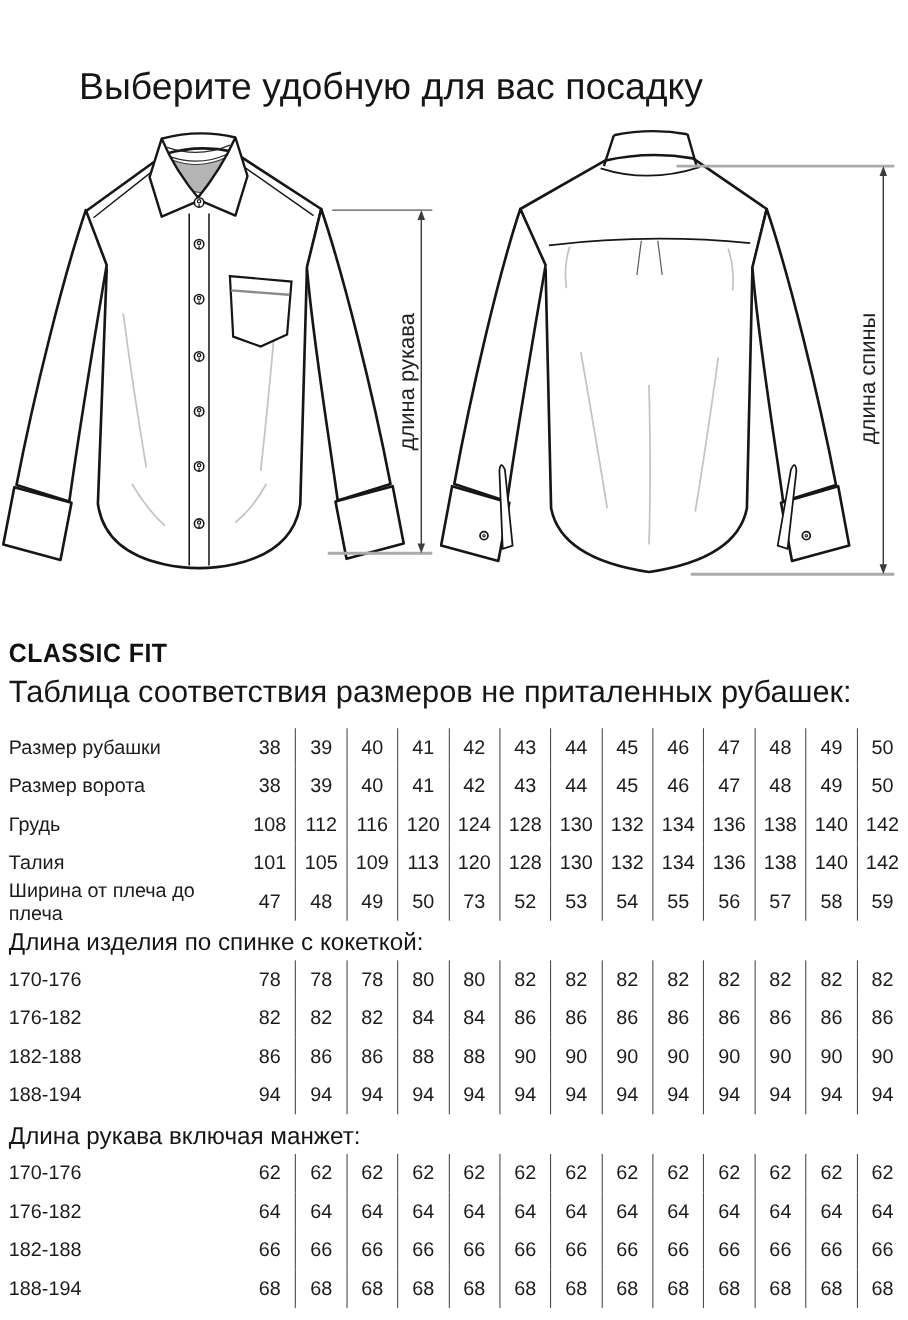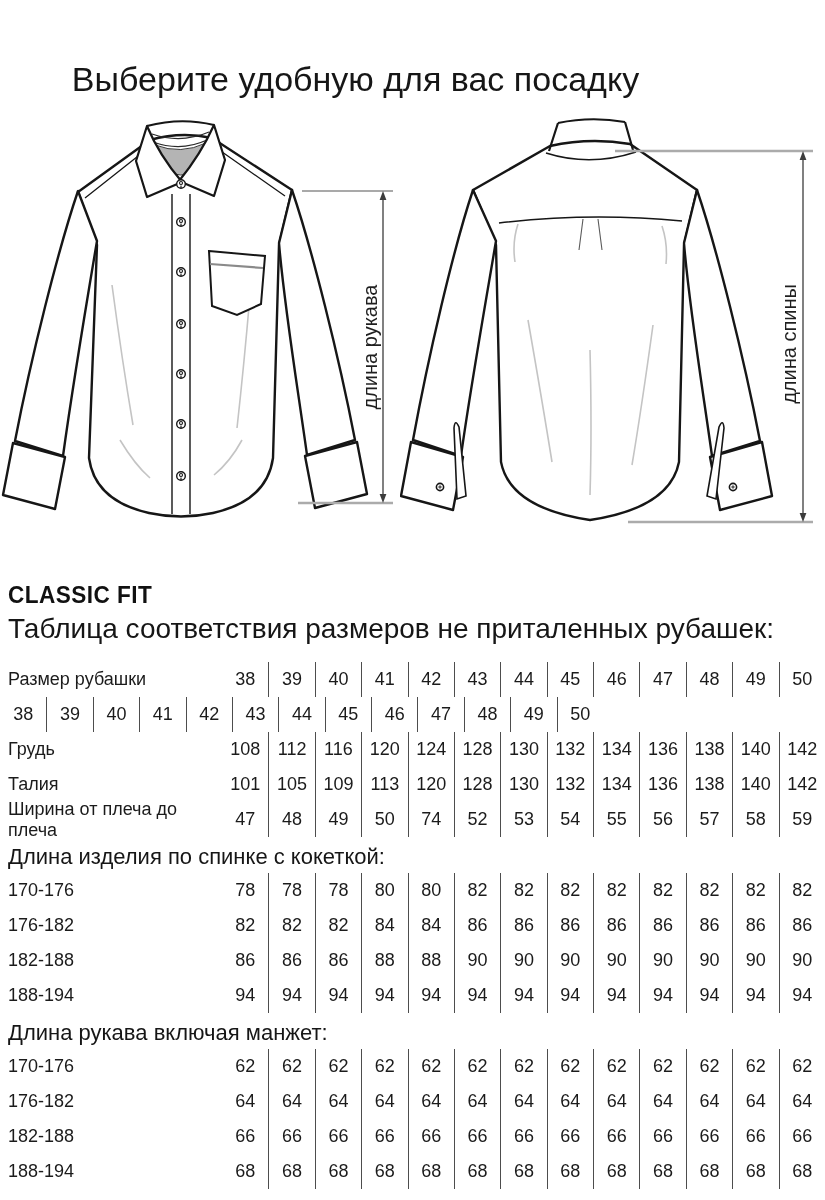--- a/index.html
+++ b/index.html
@@ -142,20 +142,21 @@
           <div class="cell">43</div>
           <div class="cell">44</div>
           <div class="cell">45</div>
           <div class="cell">46</div>
           <div class="cell">47</div>
           <div class="cell">48</div>
           <div class="cell">49</div>
           <div class="cell">50</div>
         </div>
         <div class="row">
+          <div class="lbl">Размер ворота</div>
           <div class="cell">38</div>
           <div class="cell">39</div>
           <div class="cell">40</div>
           <div class="cell">41</div>
           <div class="cell">42</div>
           <div class="cell">43</div>
           <div class="cell">44</div>
           <div class="cell">45</div>
           <div class="cell">46</div>
           <div class="cell">47</div>
@@ -194,21 +195,21 @@
           <div class="cell">138</div>
           <div class="cell">140</div>
           <div class="cell">142</div>
         </div>
         <div class="row">
           <div class="lbl">Ширина от плеча до плеча</div>
           <div class="cell">47</div>
           <div class="cell">48</div>
           <div class="cell">49</div>
           <div class="cell">50</div>
-          <div class="cell">74</div>
+          <div class="cell">73</div>
           <div class="cell">52</div>
           <div class="cell">53</div>
           <div class="cell">54</div>
           <div class="cell">55</div>
           <div class="cell">56</div>
           <div class="cell">57</div>
           <div class="cell">58</div>
           <div class="cell">59</div>
         </div>
       </div>

